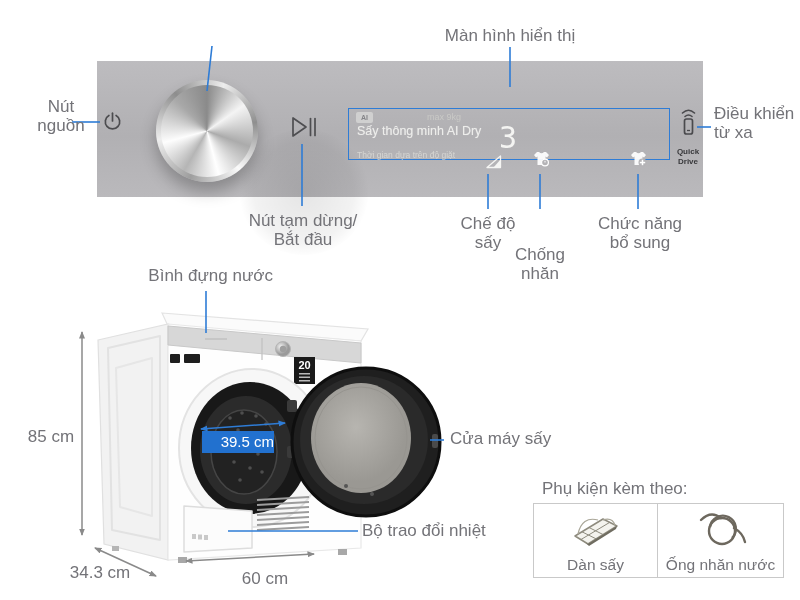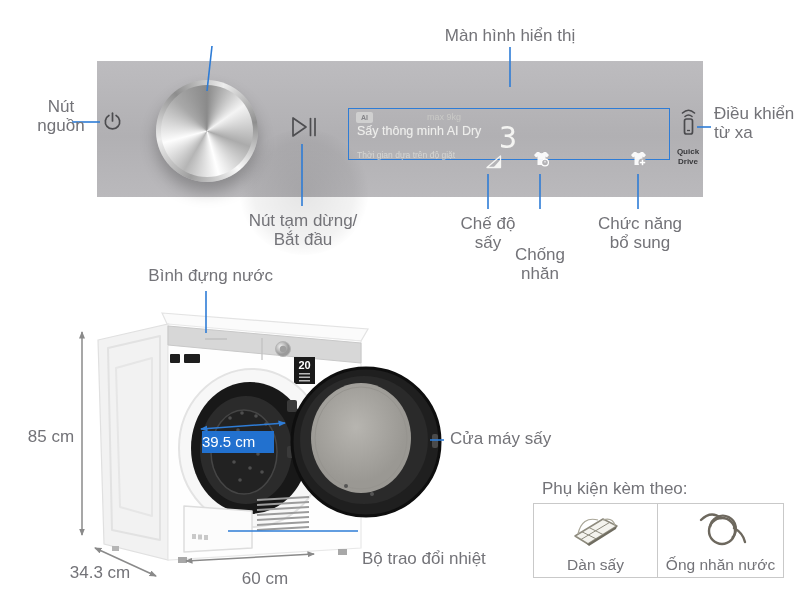--- a/index.html
+++ b/index.html
@@ -18,21 +18,21 @@
          background:radial-gradient(circle,rgba(0,0,0,0.10) 0%,rgba(0,0,0,0.05) 55%,rgba(0,0,0,0) 72%);}
   #dial{position:absolute;left:156px;top:80px;width:102px;height:102px;border-radius:50%;
         background:conic-gradient(from 20deg,#ededed,#8f8f8f 60deg,#fafafa 120deg,#9e9e9e 180deg,#eeeeee 240deg,#8d8d8d 300deg,#ededed 360deg);
         box-shadow:0 10px 16px rgba(0,0,0,0.25);}
   #dial-face{position:absolute;left:5px;top:5px;width:92px;height:92px;border-radius:50%;
         background:conic-gradient(from 210deg,#b5b5b5 0deg,#fdfdfd 45deg,#a8a8a8 105deg,#8a8a8a 150deg,#f4f4f4 205deg,#ababab 260deg,#ffffff 315deg,#b5b5b5 360deg);}
   #display{position:absolute;left:348px;top:88px;width:322px;height:52px;box-sizing:border-box;
         border:1.6px solid var(--annotation-blue);margin-top:20px;}
   .dspTxt{position:absolute;color:#ececea;}
   #drum-badge{position:absolute;left:202px;top:431px;width:72px;height:22px;background:var(--dim-badge-bg);
-        color:var(--dim-badge-text);font-size:15px;line-height:22px;text-align:left;}
+        color:var(--dim-badge-text);font-size:15px;line-height:22px;text-align:right;}
   #acc-table{position:absolute;left:533px;top:503px;width:251px;height:75px;box-sizing:border-box;
         border:1px solid #c9c9c9;display:flex;}
   .acc-cell{position:relative;box-sizing:border-box;height:100%;}
   .acc-label{position:absolute;left:0;right:0;bottom:3px;text-align:center;
         color:var(--label-gray);font-size:15.5px;}
 </style>
 </head>
 <body>
 
 <div id="app">
@@ -215,21 +215,21 @@
     <line class="bl" x1="208" y1="273" x2="338" y2="273"></line>
     <line class="bl" x1="181" y1="171" x2="265" y2="165" marker-start="url(#ab)" marker-end="url(#ab)"></line>
   </svg>
 
   <div class="lbl center" style="left:138px;top:266px;width:135px;text-align:right;">Bình đựng nước</div>
   <div class="lbl center" style="left:22px;top:427px;width:58px;">85 cm</div>
   <div class="lbl center" style="left:56px;top:563px;width:88px;">34.3 cm</div>
   <div class="lbl center" style="left:228px;top:569px;width:74px;">60 cm</div>
   <div id="drum-badge">39.5 cm</div>
   <div class="lbl" style="left:450px;top:429px;width:130px;">Cửa máy sấy</div>
-  <div class="lbl" style="left:362px;top:521px;width:150px;margin-top:28px;">Bộ trao đổi nhiệt</div>
+  <div class="lbl" style="left:362px;top:521px;width:150px;">Bộ trao đổi nhiệt</div>
 
   <div class="lbl" style="left:542px;top:479px;width:240px;">Phụ kiện kèm theo:</div>
 
   <div id="acc-table">
     <div class="acc-cell" style="width:124px;border-right:1px solid #c9c9c9;">
       <svg style="position:absolute;left:38px;top:6px;" width="48" height="42" viewBox="0 0 48 42">
         <polygon points="3,26 31,9 45,16 16,34" fill="#f4f3ee" stroke="#8e8b7e" stroke-width="1.5" stroke-linejoin="round"></polygon>
         <line x1="9" y1="29.5" x2="38" y2="12.2" stroke="#8e8b7e" stroke-width="1"></line>
         <line x1="17" y1="17.5" x2="31" y2="24.5" stroke="#8e8b7e" stroke-width="1"></line>
         <line x1="10" y1="21.8" x2="24" y2="28.8" stroke="#8e8b7e" stroke-width="1"></line>

